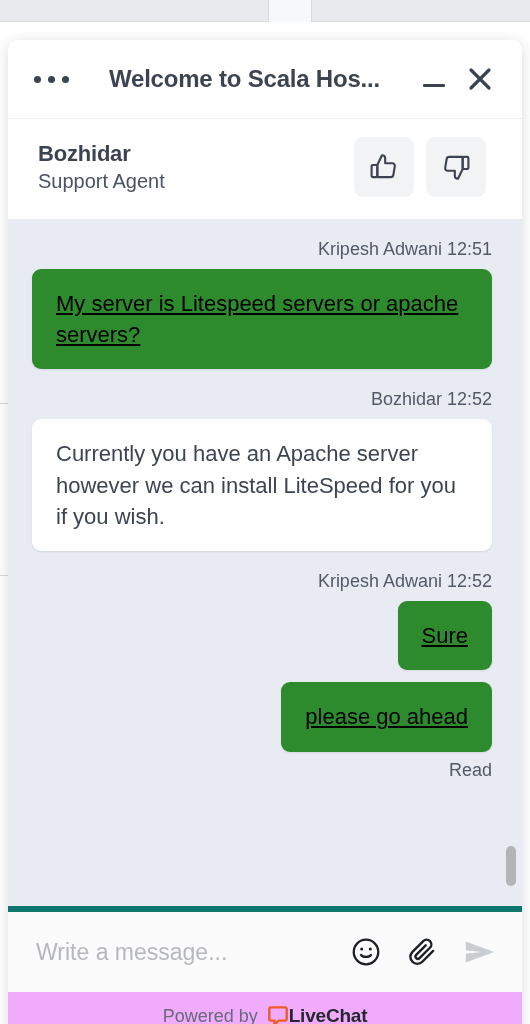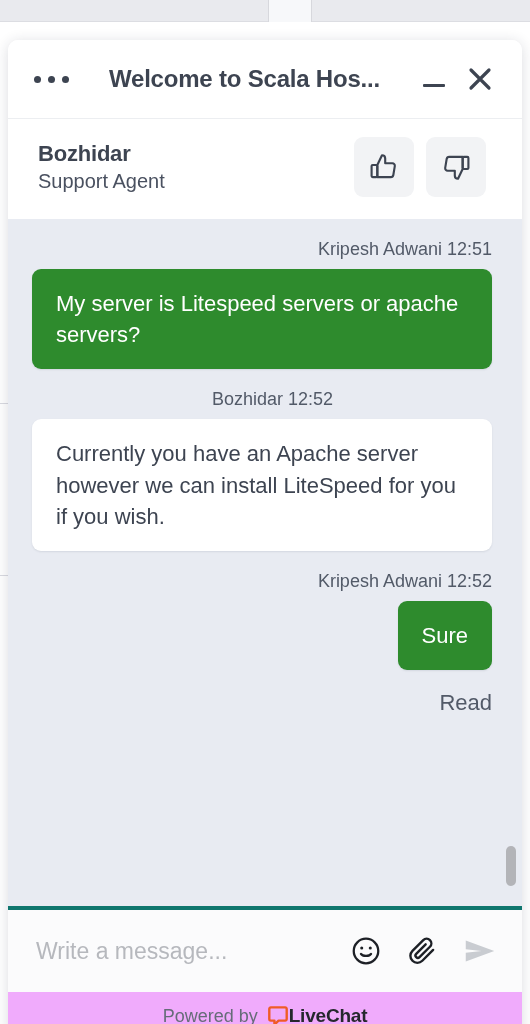--- a/index.html
+++ b/index.html
@@ -152,48 +152,49 @@
     overflow: hidden;
   }
   .msg-group { margin-bottom: 20px; }
   .msg-meta {
     font-size: 18px;
     color: #525a68;
     margin-bottom: 9px;
     margin-left: 21px;
   }
   .msg-group.out .msg-meta { text-align: right; }
-  .msg-group.in  .msg-meta { text-align: center; }
+  .msg-group.in  .msg-meta { text-align: right; }
 
   .bubble-row { display: flex; }
   .msg-group.out .bubble-row { justify-content: flex-end; }
   .msg-group.in  .bubble-row { justify-content: flex-start; }
 
   .bubble {
     max-width: 462px;
     padding: 19px 24px;
     border-radius: 9px;
     font-size: 22px;
     line-height: 1.42;
     word-wrap: break-word;
     box-shadow: 0 1px 2px rgba(40,50,70,0.10);
   }
   .bubble.out {
     background: #2e8b2d;
-    color: #ffffff;
+    color: #000000;
+    text-decoration: underline;
   }
   .bubble.in {
     background: #ffffff;
     color: #3d4451;
   }
   .bubble.narrow { max-width: 300px; margin-left: 8px; }
 
   .msg-status {
     text-align: right;
-    font-size: 22px;
+    font-size: 18px;
     color: #525a68;
     margin-top: 8px;
   }
   .bubble-spacer { height: 12px; }
 
   
   .scroll-track {
     position: absolute;
     right: 6px;
     top: 6px;
@@ -208,21 +209,21 @@
     height: 40px;
     border-radius: 5px;
     background: #b3b4b8;
     cursor: pointer;
   }
 
   
   .composer {
     flex: 0 0 86px;
     background: #fbfbfc;
-    border-top: 4px solid #0f766e;
+    border-top: 6px solid #0f766e;
     display: flex;
     align-items: center;
     padding: 0 22px 0 28px;
   }
   .composer-input {
     flex: 1;
     border: none;
     outline: none;
     background: transparent;
     font-family: "Liberation Sans", "DejaVu Sans", sans-serif;
@@ -329,20 +330,23 @@
         <div class="bubble in">Currently you have an Apache server however we can install LiteSpeed for you if you wish.</div>
       </div>
     </div>
 
     <div class="msg-group out">
       <div class="msg-meta">Kripesh Adwani 12:52</div>
       <div class="bubble-row">
         <div class="bubble out narrow">Sure</div>
       </div>
       <div class="bubble-spacer"></div>
+      <div class="bubble-row">
+        <div class="bubble out narrow">please go ahead</div>
+      </div>
       <div class="msg-status">Read</div>
     </div>
 
     <div class="scroll-track">
       <div class="scroll-thumb"></div>
     </div>
   </div>
 
   <div class="composer">
     <input class="composer-input" type="text" placeholder="Write a message..." style="">

